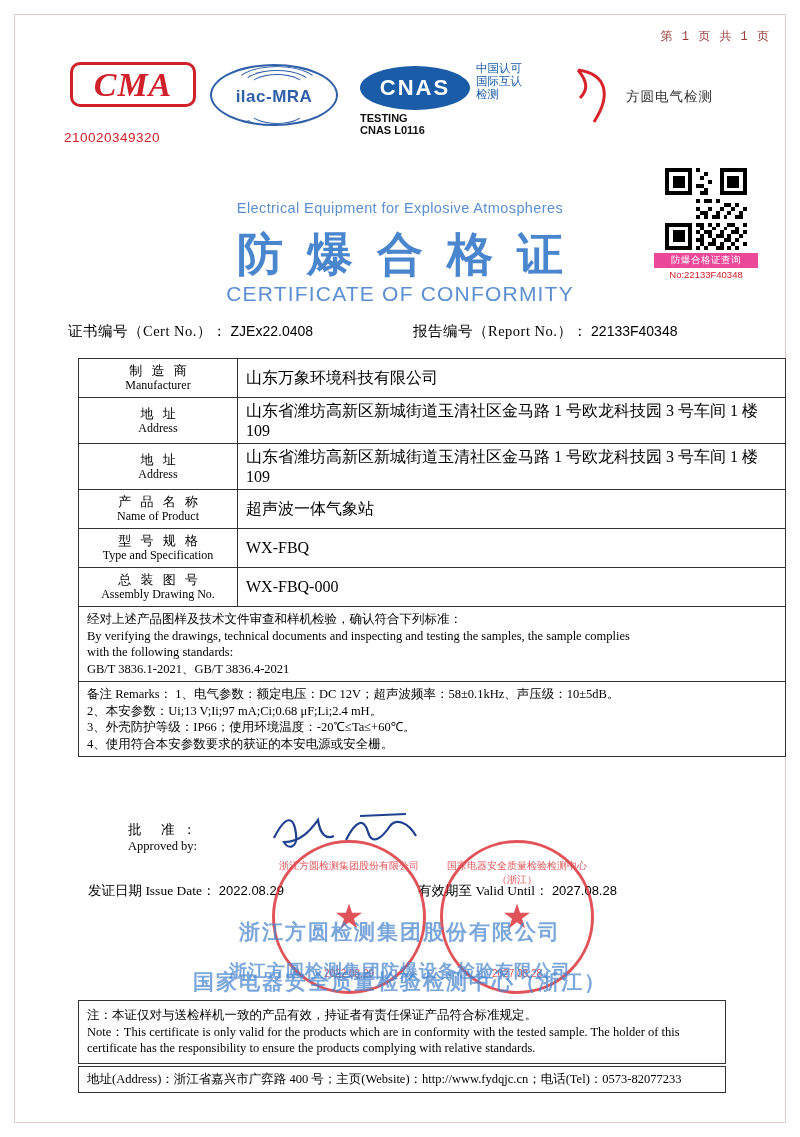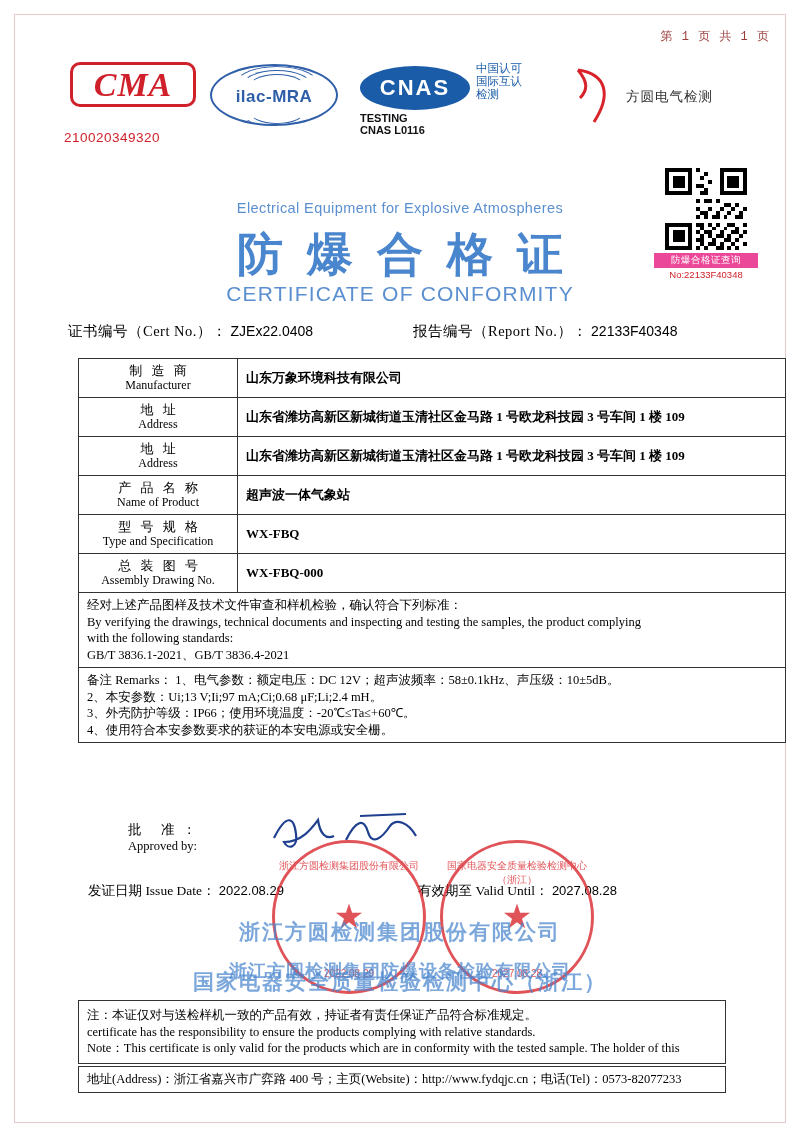--- a/index.html
+++ b/index.html
@@ -271,24 +271,23 @@
     letter-spacing: 3px;
     text-indent: 3px;
     font-family: "Liberation Serif", serif;
   }
   .lab .en {
     display: block;
     font-size: 12px;
     font-family: "Liberation Serif", serif;
   }
   .tbl td.val {
-    font-size: 13px;
+    font-size: 16px;
     font-family: "Liberation Serif", serif;
     padding-left: 8px;
-    font-weight: bold;
   }
   .tbl td.block {
     font-size: 12.5px;
     line-height: 16.5px;
     padding: 4px 8px;
   }
   .tbl td.block p { margin: 0; }
 
   
   .approve {
@@ -568,21 +567,21 @@
       <tr>
         <td class="lab">
           <span class="cn">总 装 图 号</span>
           <span class="en">Assembly Drawing No.</span>
         </td>
         <td class="val">WX-FBQ-000</td>
       </tr>
       <tr>
         <td class="block" colspan="2">
           <p>经对上述产品图样及技术文件审查和样机检验，确认符合下列标准：</p>
-          <p>By verifying the drawings, technical documents and inspecting and testing the samples, the product complying</p>
+          <p>By verifying the drawings, technical documents and inspecting and testing the samples, the sample complies</p>
           <p>with the following standards:</p>
           <p>GB/T 3836.1-2021、GB/T 3836.4-2021</p>
         </td>
       </tr>
       <tr>
         <td class="block" colspan="2">
           <p>备注 Remarks：  1、电气参数：额定电压：DC 12V；超声波频率：58±0.1kHz、声压级：10±5dB。</p>
           <p>2、本安参数：Ui;13 V;Ii;97 mA;Ci;0.68 μF;Li;2.4 mH。</p>
           <p>3、外壳防护等级：IP66；使用环境温度：-20℃≤Ta≤+60℃。</p>
           <p>4、使用符合本安参数要求的获证的本安电源或安全栅。</p>
@@ -622,18 +621,18 @@
     <div class="stamp-txt" style="top:16px;">国家电器安全质量检验检测中心（浙江）</div>
     <div class="stamp-txt" style="bottom:12px;">2027.08.28</div>
   </div>
 
   <div class="redline rl1">浙江方圆检测集团股份有限公司</div>
   <div class="redline rl2">浙江方圆检测集团防爆设备检验有限公司</div>
   <div class="redline rl3">国家电器安全质量检验检测中心（浙江）</div>
 
   <div class="notes">
     <p>注：本证仅对与送检样机一致的产品有效，持证者有责任保证产品符合标准规定。</p>
+    <p>Note：This certificate is only valid for the products which are in conformity with the tested sample. The holder of this</p>
     <p>certificate has the responsibility to ensure the products complying with relative standards.</p>
-    <p>Note：This certificate is only valid for the products which are in conformity with the tested sample. The holder of this</p>
   </div>
 
   <div class="footer">地址(Address)：浙江省嘉兴市广弈路 400 号；主页(Website)：http://www.fydqjc.cn；电话(Tel)：0573-82077233</div>
 </div>
 
 </body></html>

